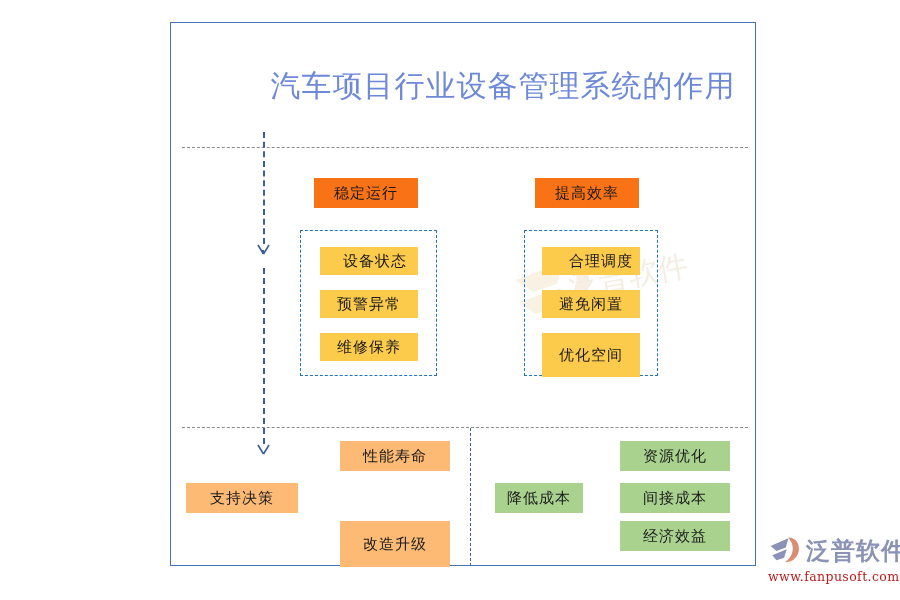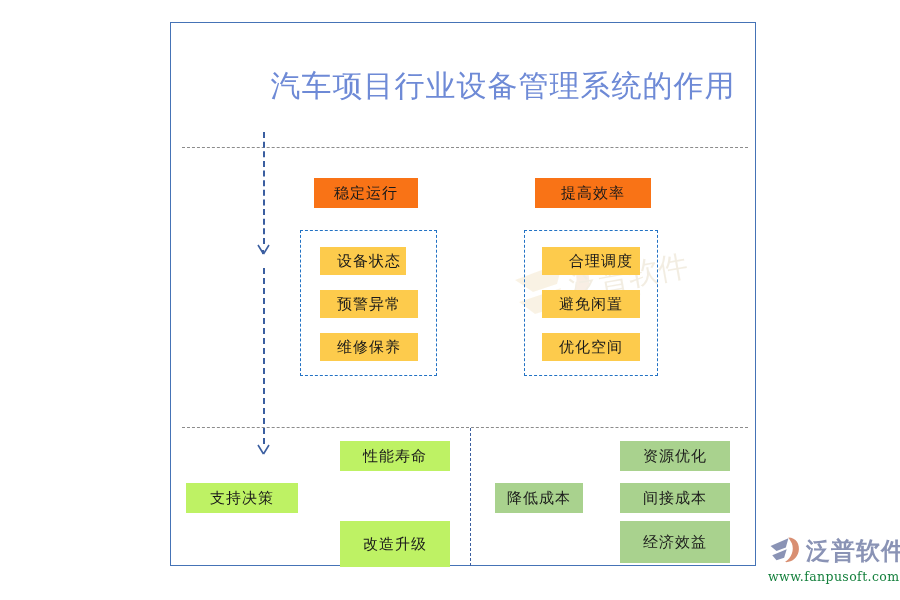--- a/index.html
+++ b/index.html
@@ -74,21 +74,21 @@
   .node{
     position:absolute;
     display:flex;align-items:center;justify-content:center;
     font-size:15px;color:#1a1a1a;
     letter-spacing:1px;
     white-space:nowrap;
     box-sizing:border-box;
   }
   .node.mint{background:#f97316;}
   .node.amber{background:#fdcb4c;}
-  .node.lblue{background:#bef264;text-align:center;}
+  .node.lblue{background:#fdba74;text-align:center;}
   .node.green{background:#a9d28e;}
 
   
   .group{
     position:absolute;
     border:1.8px dashed #2272c4;
     box-sizing:border-box;
     background:transparent;
   }
 
@@ -98,21 +98,21 @@
   }
   .logo-row{display:flex;align-items:center;gap:4px;}
   .logo-mark{width:34px;height:34px;position:relative;flex:none;}
   .logo-cn{
     font-size:24px;color:#8a93b5;letter-spacing:1px;
     font-family:"DejaVu Sans","Liberation Sans",sans-serif;
     font-weight:bold;white-space:nowrap;
   }
   .logo-url{
     margin-top:1px;
-    font-size:12.5px;color:#15803d;letter-spacing:.4px;
+    font-size:12.5px;color:#b91c1c;letter-spacing:.4px;
     font-family:"DejaVu Serif","Liberation Serif",serif;
     white-space:nowrap;
   }
 </style>
 </head>
 <body>
 
 <div id="stage">
 
   <div class="frame"></div>
@@ -144,43 +144,43 @@
   </svg>
 
   <div class="vdiv"></div>
 
   <div class="node mint" style="left:314px;top:178px;width:104px;height:30px;">
     <span>稳定运行</span>
   </div>
 
   <div class="group" style="left:300px;top:230px;width:137px;height:146px;"></div>
 
-  <div class="node amber" style="left:320px;top:247px;width:86px;height:28px;padding-left:12px;">
+  <div class="node amber" style="left:320px;top:247px;width:98px;height:28px;padding-left:12px;">
     <span>设备状态</span>
   </div>
   <div class="node amber" style="left:320px;top:290px;width:98px;height:28px;">
     <span>预警异常</span>
   </div>
   <div class="node amber" style="left:320px;top:333px;width:98px;height:28px;">
     <span>维修保养</span>
   </div>
 
-  <div class="node mint" style="left:535px;top:178px;width:116px;height:30px;">
+  <div class="node mint" style="left:535px;top:178px;width:104px;height:30px;">
     <span>提高效率</span>
   </div>
 
   <div class="group" style="left:524px;top:230px;width:134px;height:146px;"></div>
 
   <div class="node amber" style="left:542px;top:247px;width:98px;height:28px;padding-left:20px;">
     <span>合理调度</span>
   </div>
   <div class="node amber" style="left:542px;top:290px;width:98px;height:28px;">
     <span>避免闲置</span>
   </div>
-  <div class="node amber" style="left:542px;top:333px;width:98px;height:28px;">
+  <div class="node amber" style="left:542px;top:333px;width:98px;height:44px;">
     <span>优化空间</span>
   </div>
 
   <div class="node lblue" style="left:186px;top:483px;width:112px;height:30px;">
     <span>支持决策</span>
   </div>
 
   <div class="node lblue" style="left:340px;top:441px;width:110px;height:30px;">
     <span>性能寿命</span>
   </div>
@@ -191,21 +191,21 @@
   <div class="node green" style="left:483px;top:483px;width:88px;height:30px;margin-left:12px;">
     <span>降低成本</span>
   </div>
 
   <div class="node green" style="left:620px;top:441px;width:110px;height:30px;">
     <span>资源优化</span>
   </div>
   <div class="node green" style="left:620px;top:483px;width:110px;height:30px;">
     <span>间接成本</span>
   </div>
-  <div class="node green" style="left:620px;top:521px;width:110px;height:42px;">
+  <div class="node green" style="left:620px;top:521px;width:110px;height:30px;">
     <span>经济效益</span>
   </div>
 
   <div class="logo">
     <div class="logo-row">
       <svg class="logo-mark" viewBox="0 0 40 40">
         <path d="M3 14 L24 5 L21 16 L10 20 Z" fill="#8a93b5"></path>
         <path d="M5 25 L22 18 L19 28 L10 31 Z" fill="#8a93b5"></path>
         <path d="M24 4 C33 4 38 12 36 21 C34 29 27 34 20 33 C28 28 31 19 28 11 Z" fill="#d98f72"></path>
       </svg>

